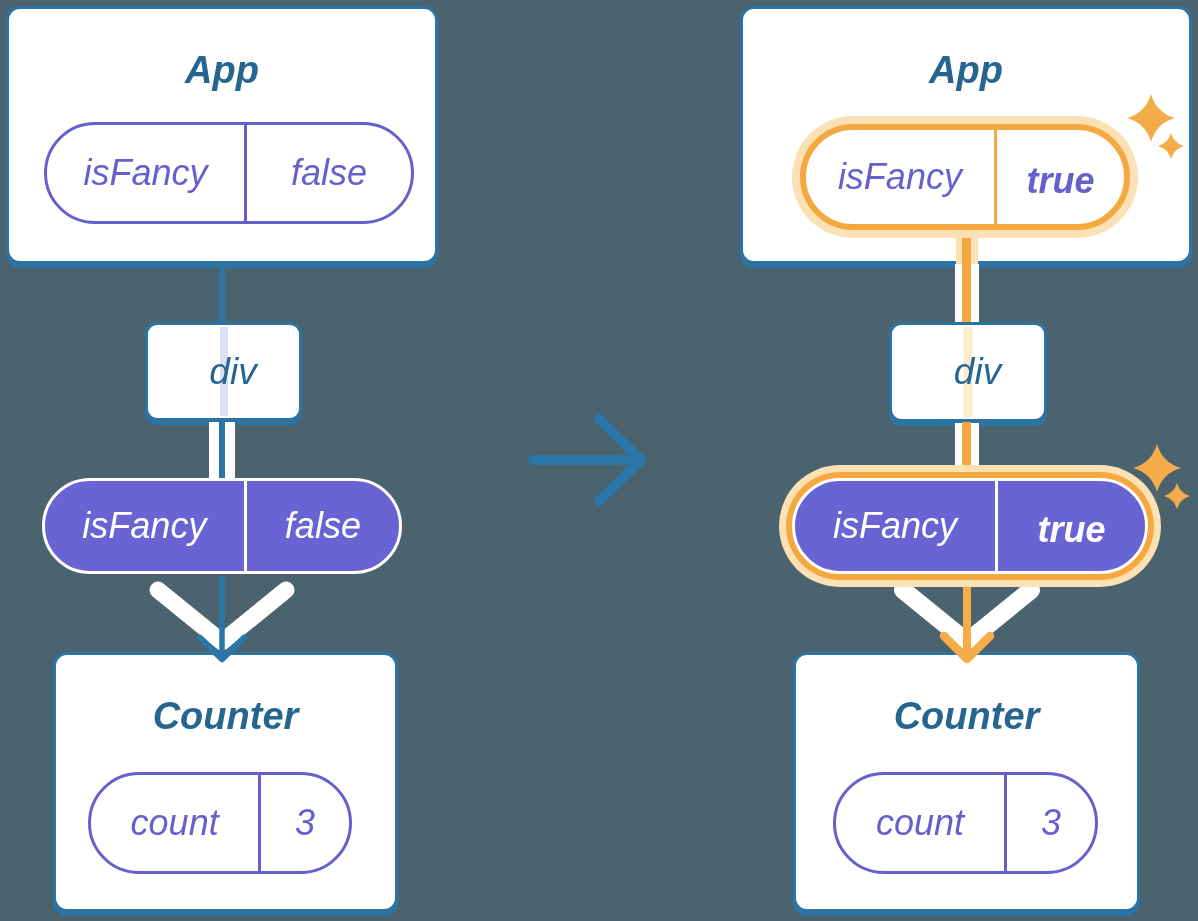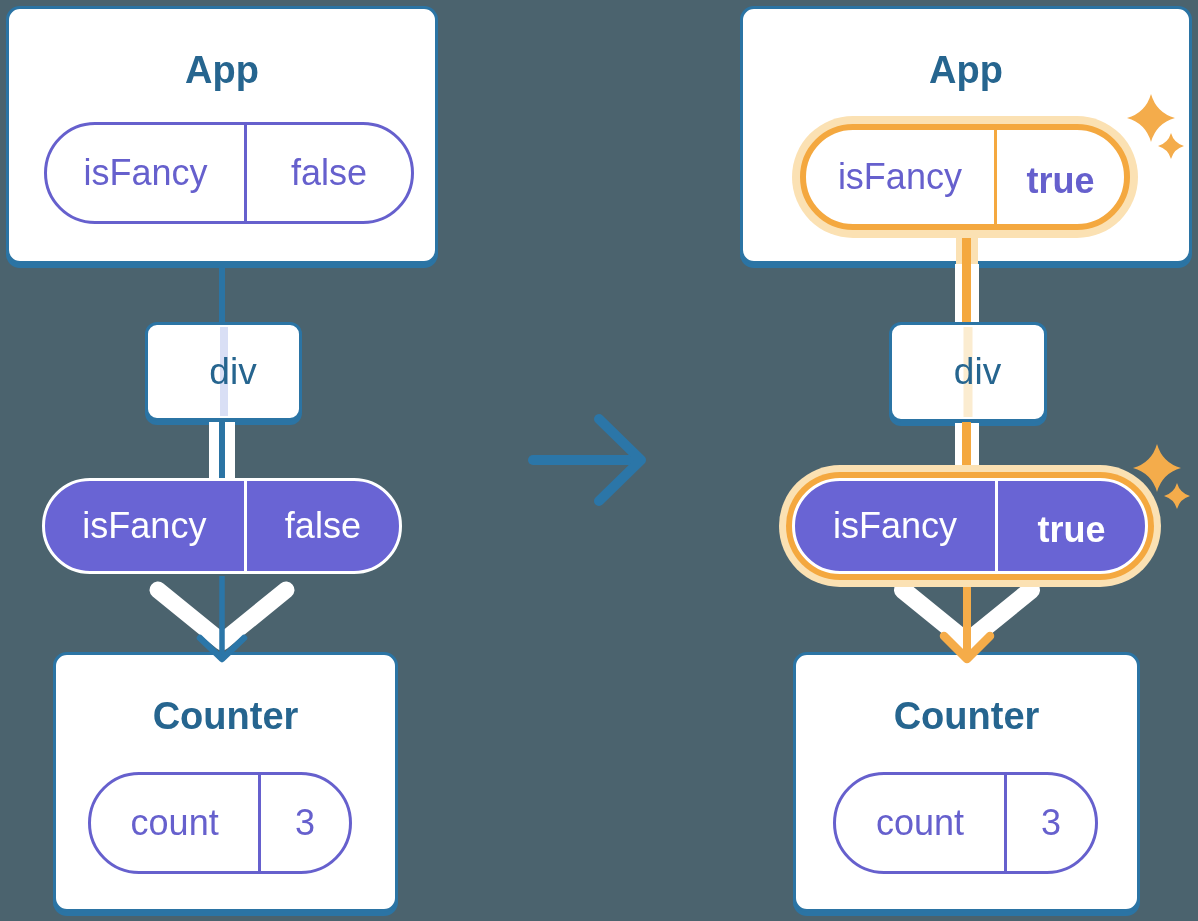--- a/index.html
+++ b/index.html
@@ -10,21 +10,21 @@
     --purple-fill:#6964D4;
     --orange:#F4A83F;
     --halo:#FBE1B3;
     --cream:#FBECD0;
     --lavender:#D9DFF5;
     --arrow-blue:#2B76A8;
   }
   *{margin:0;padding:0;box-sizing:border-box;}
   html,body{width:1198px;height:921px;overflow:hidden;}
   body{background:var(--bg);font-family:"Liberation Sans","DejaVu Sans",sans-serif;}
-  .canvas{position:relative;width:962px;height:921px;background:var(--bg);}
+  .canvas{position:relative;width:962px;height:921px;background:var(--bg);font-style:italic;}
 
   
   .card{position:absolute;background:#fff;border:3px solid var(--card-border);
         border-radius:14px;box-shadow:0 4px 0 var(--card-border);}
   .card-title{position:absolute;left:0;right:0;top:38px;text-align:center;
         font-size:38px;line-height:46px;font-weight:600;color:var(--ink);}
   .node-label{position:absolute;inset:0;display:flex;align-items:center;justify-content:center;
         font-size:37px;font-weight:500;color:var(--ink);z-index:2;padding-left:19px;}
 
   

